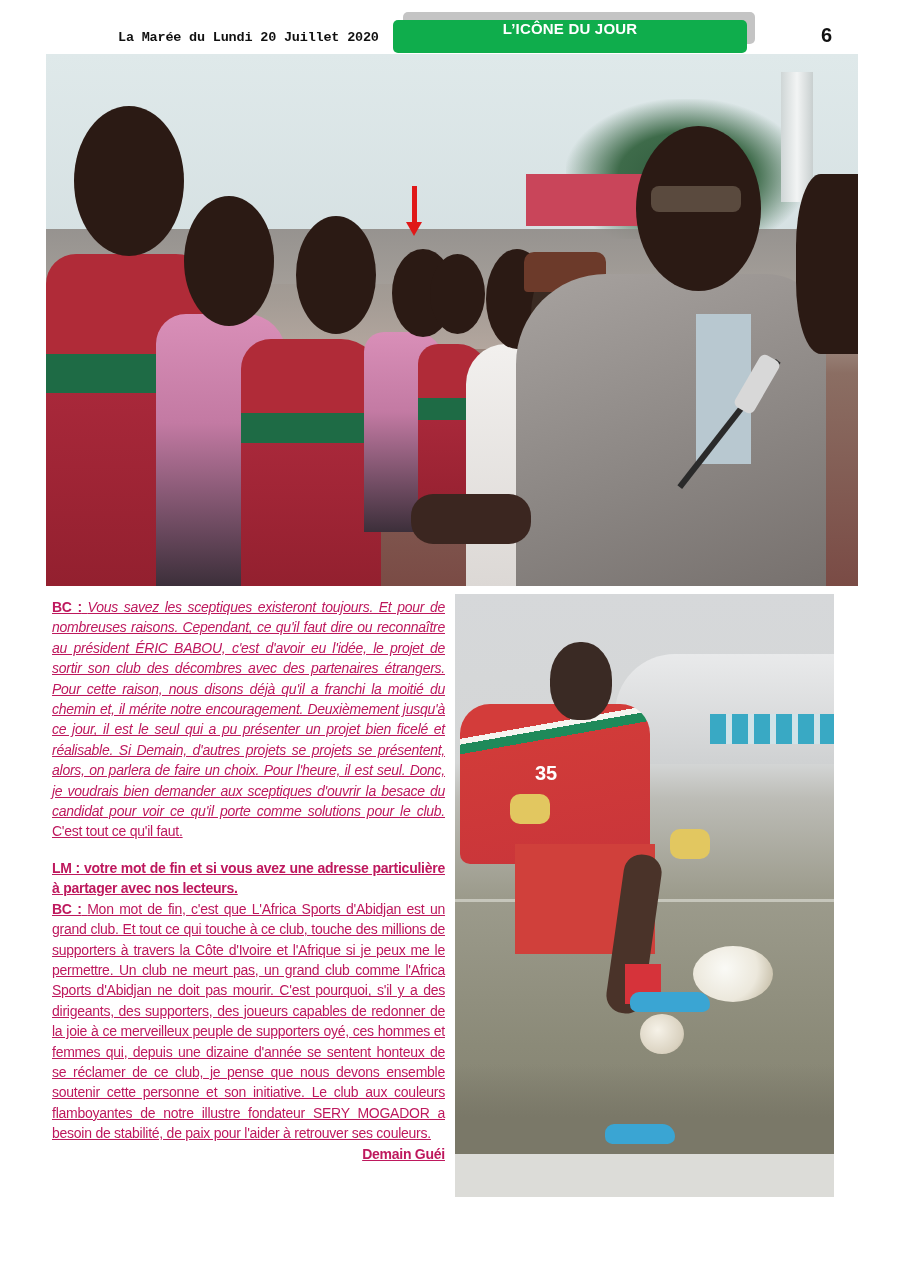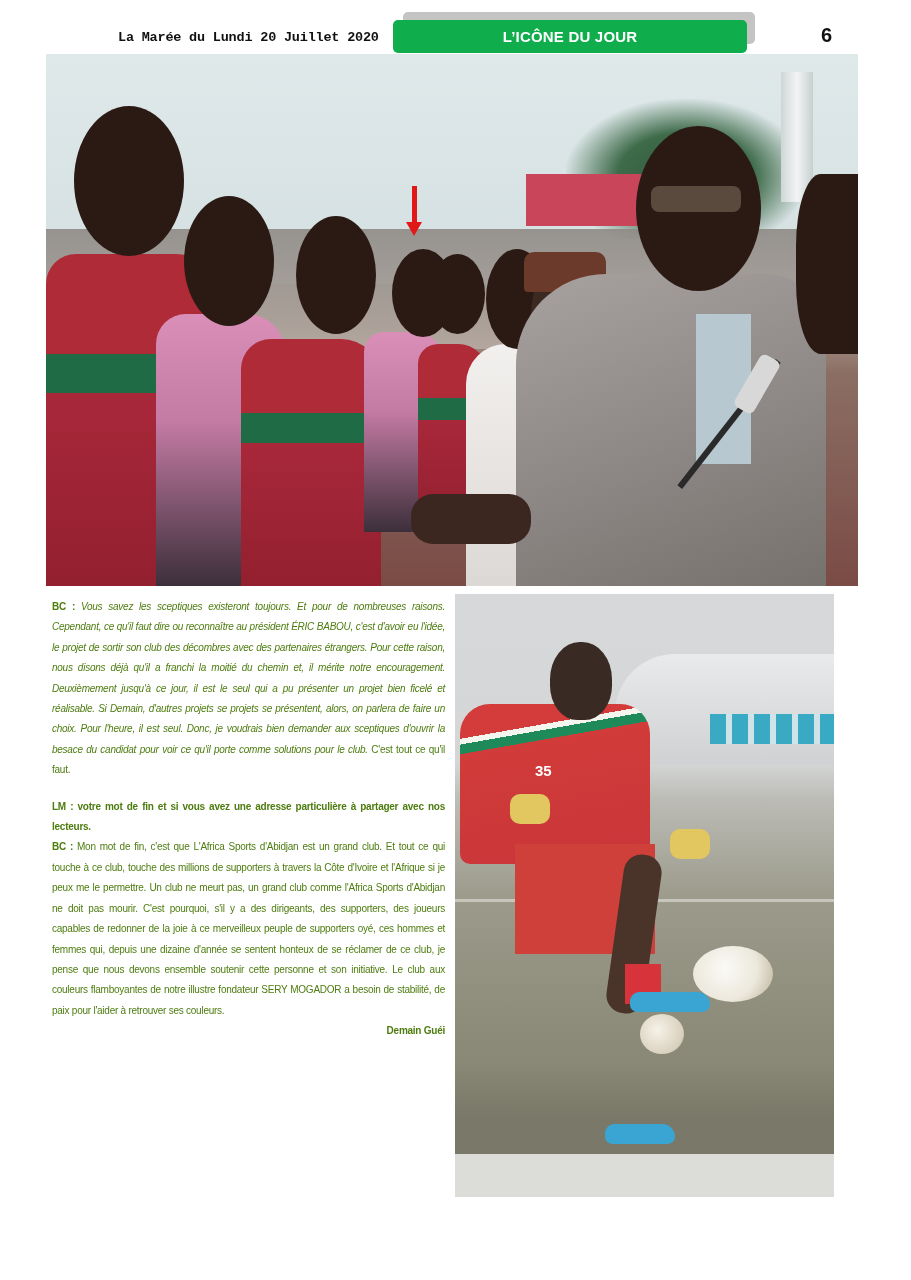--- a/index.html
+++ b/index.html
@@ -12,21 +12,21 @@
       font-family: Liberation Mono, monospace;
       letter-spacing: -0.2px;
     }
     .rubric-shadow {
       position: absolute; left: 403px; top: 12px; width: 352px; height: 32px;
       background: #c4c4c4; border-radius: 5px;
     }
     .rubric {
       position: absolute; left: 393px; top: 20px; width: 354px; height: 33px;
       background: #0fad4c; border-radius: 5px;
-      display: flex; align-items: center; justify-content: center;
+      display: flex; align-items: flex-start; justify-content: center;
       color: #ffffff; font-size: 15px; font-weight: bold; letter-spacing: 0.2px;
     }
     .page-num {
       position: absolute; left: 821px; top: 24px;
       font-size: 20px; font-weight: bold; color: #111;
     }
 
     
     .photo-top {
       position: absolute; left: 46px; top: 54px; width: 812px; height: 532px;
@@ -48,22 +48,23 @@
     .pt-suit { position: absolute; background: linear-gradient(160deg, #a7a29f, #8a8582 60%, #77716e); }
     .pt-white { position: absolute; background: linear-gradient(180deg, #f2f0ee, #dcd8d5); }
     .arrow-shaft { position: absolute; left: 366px; top: 132px; width: 5px; height: 38px; background: #e01818; }
     .arrow-head { position: absolute; left: 360px; top: 168px; width: 0; height: 0;
       border-left: 8.5px solid transparent; border-right: 8.5px solid transparent; border-top: 14px solid #e01818; }
 
     
     .article {
       position: absolute; left: 52px; top: 597px; width: 393px;
       font-family: "Liberation Sans", sans-serif;
-      font-size: 10px; line-height: 20.4px; text-align: justify; color: #4d7c0f;
+      font-size: 14px; line-height: 20.4px; text-align: justify; color: #be185d;
       letter-spacing: -0.25px;
+      text-decoration: underline;
     }
     .article p { margin: 0; }
     .article .speaker { font-weight: bold; font-style: normal; }
     .article em { font-style: italic; }
     .article .question { font-weight: bold; margin-top: 16px; }
     .signature {
       display: block; text-align: right; font-weight: bold; margin-top: 0px;
     }
 
     
@@ -74,21 +75,21 @@
     }
     .pr-stand { position: absolute; left: 160px; top: 60px; width: 219px; height: 110px;
       background: linear-gradient(180deg, #e9eaeb, #cfd1d2); border-top-left-radius: 60px; }
     .pr-seats { position: absolute; left: 255px; top: 120px; width: 124px; height: 30px;
       background: repeating-linear-gradient(90deg, #39a9c4 0 16px, #cfe3e8 16px 22px); }
     .pr-line { position: absolute; left: 0; top: 305px; width: 100%; height: 3px; background: #d9d9d0; opacity: 0.7; }
     .pr-head { position: absolute; left: 95px; top: 48px; width: 62px; height: 78px; background: #3a2a24; border-radius: 48% 48% 44% 44%; }
     .pr-shirt { position: absolute; left: 5px; top: 110px; width: 190px; height: 160px;
       background: linear-gradient(170deg, #d33c3a 0%, #d33c3a 18%, #f5f5f0 18%, #f5f5f0 21%, #1e8a5a 21%, #1e8a5a 26%, #d13b39 26%, #c9353a 100%);
       border-radius: 30px 30px 10px 10px; }
-    .pr-number { position: absolute; left: 80px; top: 168px; color: #fff; font-weight: bold; font-size: 15px; }
+    .pr-number { position: absolute; left: 80px; top: 168px; color: #fff; font-weight: bold; font-size: 20px; }
     .pr-shorts { position: absolute; left: 60px; top: 250px; width: 140px; height: 110px; background: #d0403b; }
     .pr-leg { position: absolute; left: 160px; top: 260px; width: 38px; height: 160px; background: #4a3329; transform: rotate(8deg); border-radius: 18px; }
     .pr-sock { position: absolute; left: 170px; top: 370px; width: 36px; height: 40px; background: #d6333a; }
     .pr-boot { position: absolute; left: 175px; top: 398px; width: 80px; height: 20px; background: #3aa5d3; border-radius: 10px 14px 8px 8px; }
     .pr-boot2 { position: absolute; left: 150px; top: 530px; width: 70px; height: 20px; background: #3aa5d3; border-radius: 10px 14px 8px 8px; }
     .pr-ball { position: absolute; left: 238px; top: 352px; width: 80px; height: 56px; border-radius: 50%;
       background: radial-gradient(circle at 40% 40%, #fafaf6 0%, #ece8dc 55%, #b8ae94 100%); }
     .pr-ball2 { position: absolute; left: 185px; top: 420px; width: 44px; height: 40px; border-radius: 50%;
       background: radial-gradient(circle at 40% 40%, #f6f2e8 0%, #d9d1bf 70%, #a49985 100%); }
     .pr-glove { position: absolute; width: 40px; height: 30px; background: #e2c760; border-radius: 10px; }

